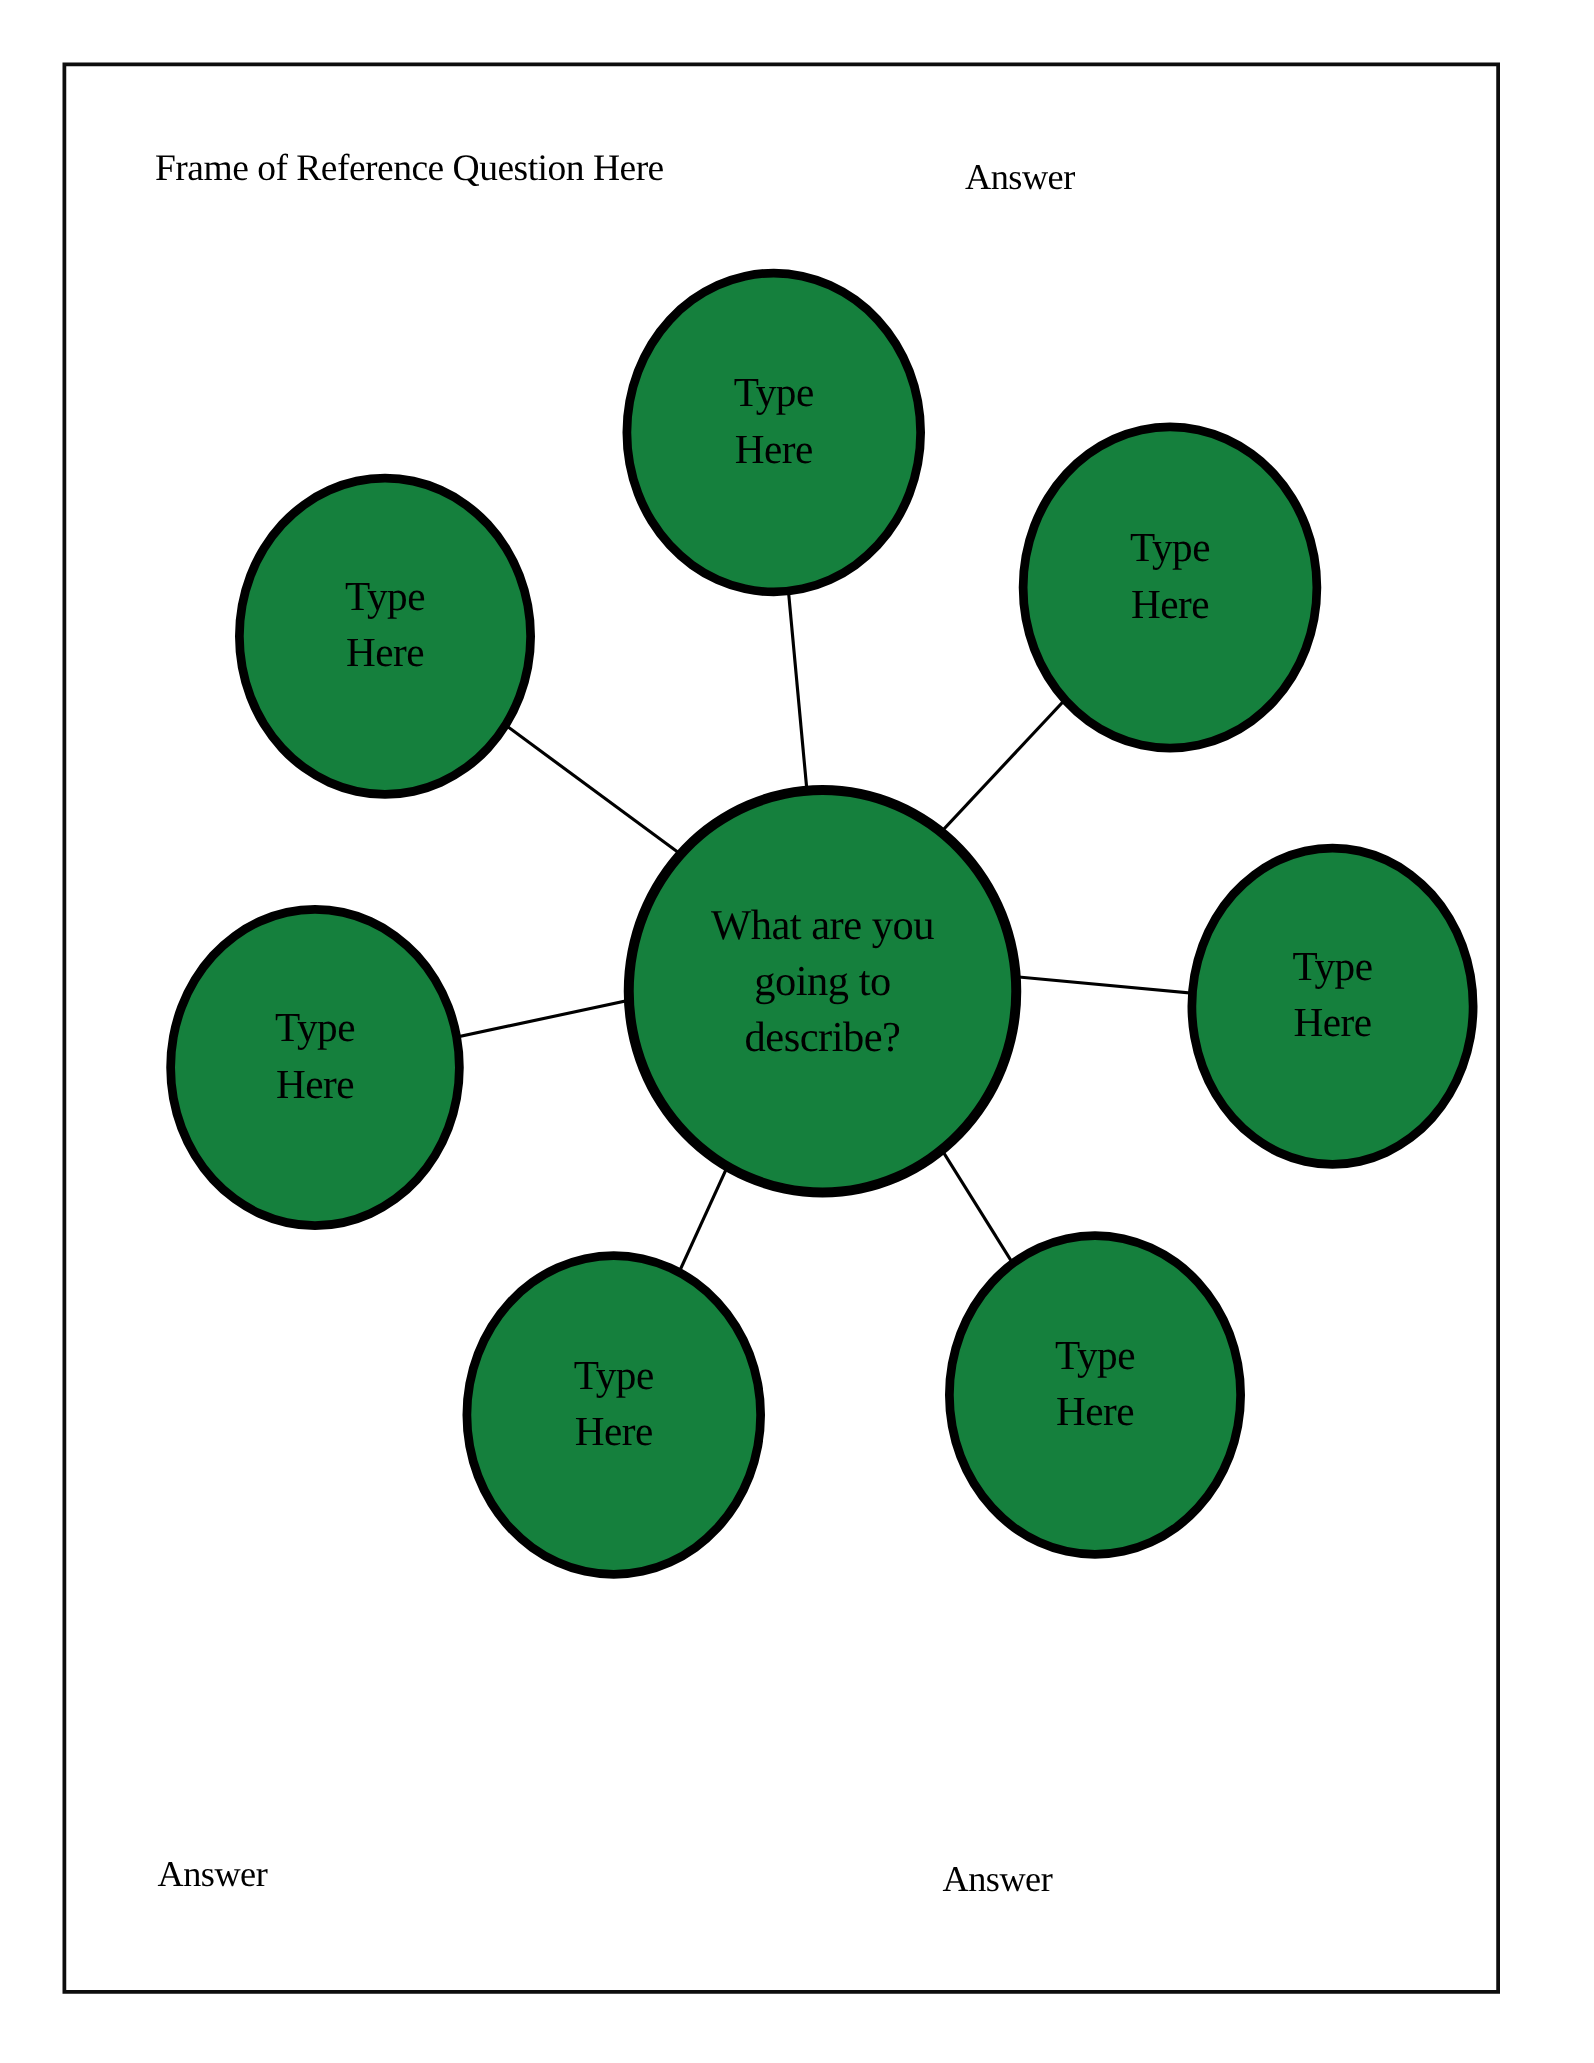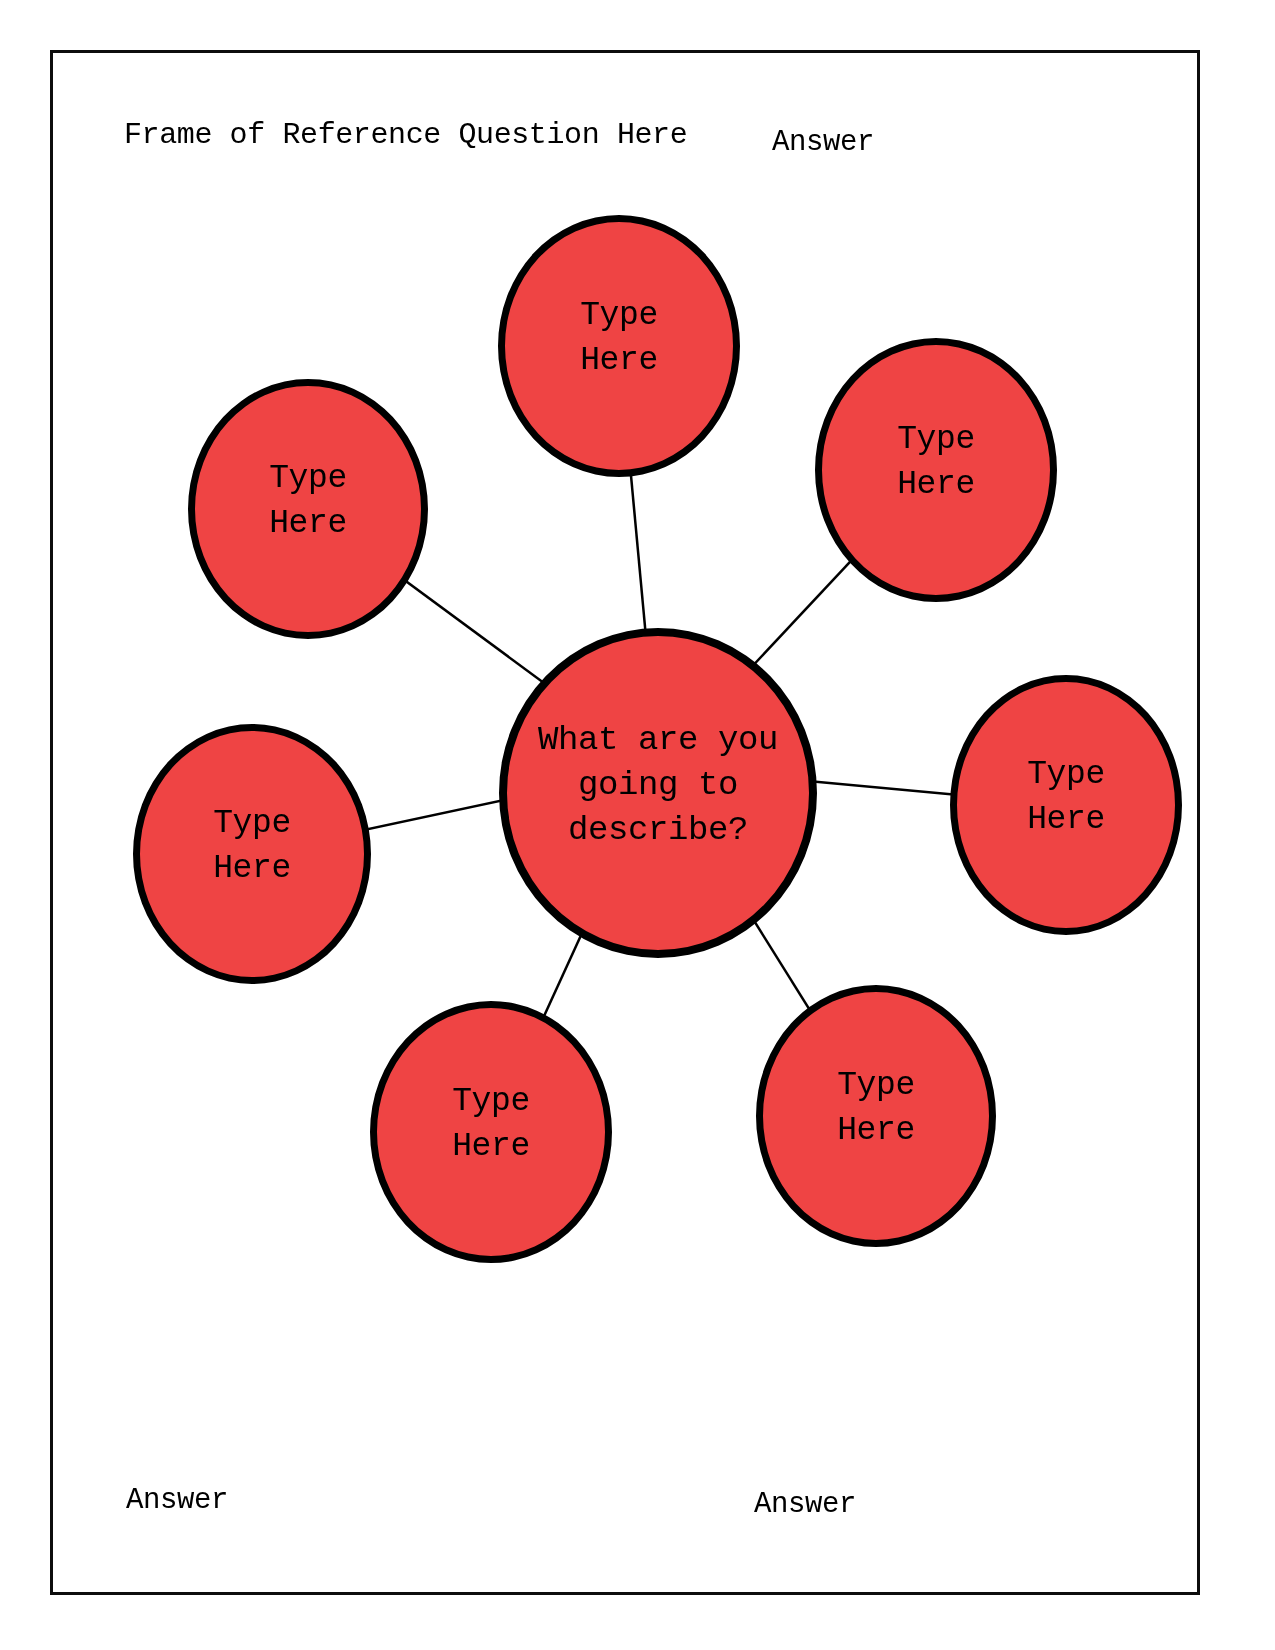--- a/index.html
+++ b/index.html
@@ -5,21 +5,21 @@
   html, body {
     margin: 0;
     padding: 0;
     background: #ffffff;
   }
   .canvas {
     position: relative;
     width: 1275px;
     height: 1650px;
     background: #ffffff;
-    font-family: Liberation Mono, monospace;
+    font-family: Liberation Serif, serif;
     color: #000000;
     overflow: hidden;
   }
   .page-frame {
     position: absolute;
     left: 50px;
     top: 50px;
     width: 1150px;
     height: 1545px;
     border: 3px solid #0d0d0d;
@@ -43,21 +43,21 @@
     font-size: 30px;
   }
   .answer-top    { left: 772px; top: 126px; font-size: 29px; }
   .answer-bl     { left: 126px; top: 1484px; font-size: 29px; }
   .answer-bc     { left: 754px; top: 1488px; font-size: 29px; }
 
   .bubble {
     position: absolute;
     transform: translate(-50%, -50%);
     box-sizing: border-box;
-    background: #ef4444;
+    background: #15803d;
     border: 7px solid #000000;
     border-radius: 50%;
     display: flex;
     flex-direction: column;
     align-items: center;
     justify-content: center;
     text-align: center;
     font-size: 33px;
     line-height: 45px;
     letter-spacing: -0.4px;

